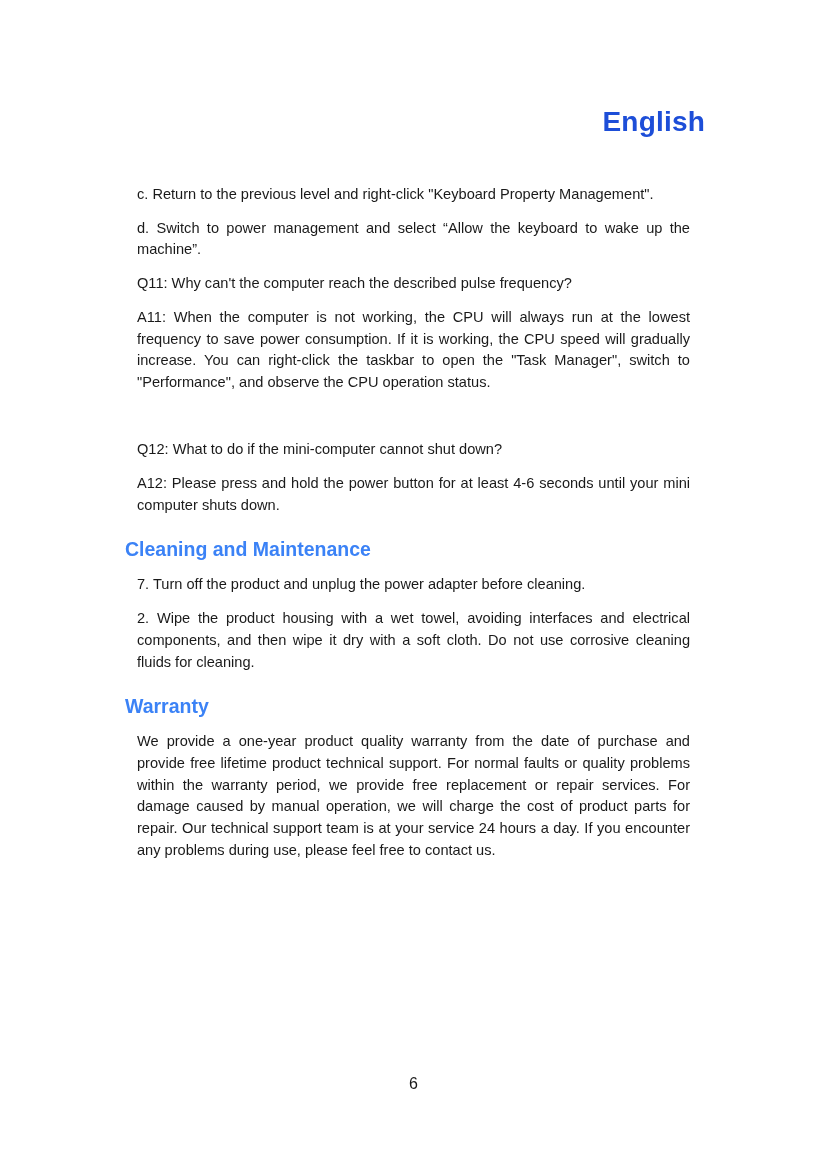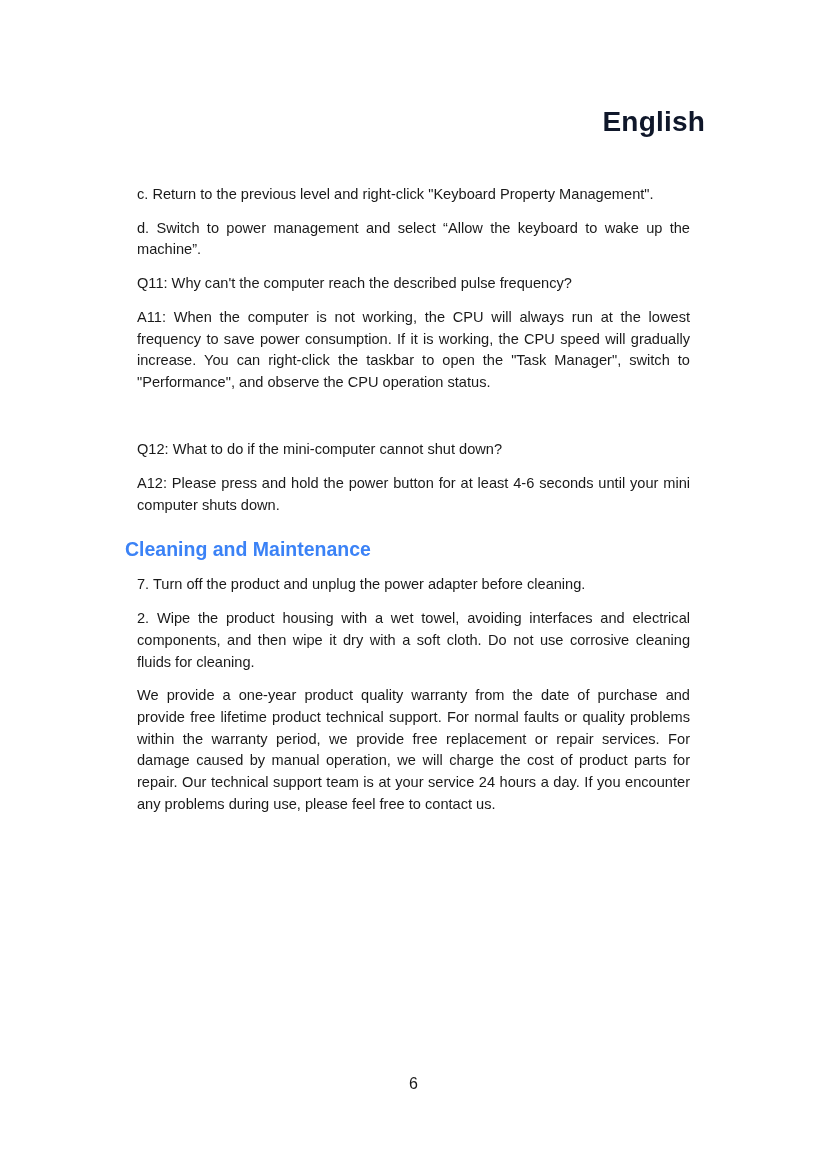--- a/index.html
+++ b/index.html
@@ -1,19 +1,19 @@
 <!DOCTYPE html>
 <html><head>
 <meta charset="utf-8">
 <style>
   html, body { margin: 0; padding: 0; background: #ffffff; }
   body { width: 827px; height: 1165px; position: relative; overflow: hidden;
          font-family: "Liberation Sans", "DejaVu Sans", sans-serif; color: #1a1a1a; }
   .page-header { position: absolute; right: 122px; top: 106px; font-size: 28px; font-weight: bold;
-                 color: #0f172a; letter-spacing: 0.2px; }
+                 color: #1d4ed8; letter-spacing: 0.2px; }
   .content { position: absolute; left: 125px; top: 172px; width: 577px; font-size: 14.6px; line-height: 21.7px; }
   .p { margin: 12px; text-align: justify; }
   .gap { height: 21.7px; }
   .section-title { color: #3b82f6; font-weight: bold; font-size: 19.5px; margin: 20px 0 6px 0; line-height: 26px; }
   .page-number { position: absolute; left: 0; width: 827px; top: 1075px; text-align: center; font-size: 16px; color: #1a1a1a; }
 </style>
 </head>
 <body>
 
 <div class="page-header">English</div>
@@ -24,16 +24,17 @@
   <p class="p">Q11: Why can't the computer reach the described pulse frequency?</p>
   <p class="p">A11: When the computer is not working, the CPU will always run at the lowest frequency to save power consumption. If it is working, the CPU speed will gradually increase. You can right-click the taskbar to open the "Task Manager", switch to "Performance", and observe the CPU operation status.</p>
   <div class="gap"></div>
   <p class="p">Q12: What to do if the mini-computer cannot shut down?</p>
   <p class="p">A12: Please press and hold the power button for at least 4-6 seconds until your mini computer shuts down.</p>
 
   <h2 class="section-title">Cleaning and Maintenance</h2>
   <p class="p">7. Turn off the product and unplug the power adapter before cleaning.</p>
   <p class="p">2. Wipe the product housing with a wet towel, avoiding interfaces and electrical components, and then wipe it dry with a soft cloth. Do not use corrosive cleaning fluids for cleaning.</p>
 
+  <h2 class="section-title">Warranty</h2>
   <p class="p">We provide a one-year product quality warranty from the date of purchase and provide free lifetime product technical support. For normal faults or quality problems within the warranty period, we provide free replacement or repair services. For damage caused by manual operation, we will charge the cost of product parts for repair. Our technical support team is at your service 24 hours a day. If you encounter any problems during use, please feel free to contact us.</p>
 </div>
 
 <div class="page-number">6</div>
 
 </body></html>

